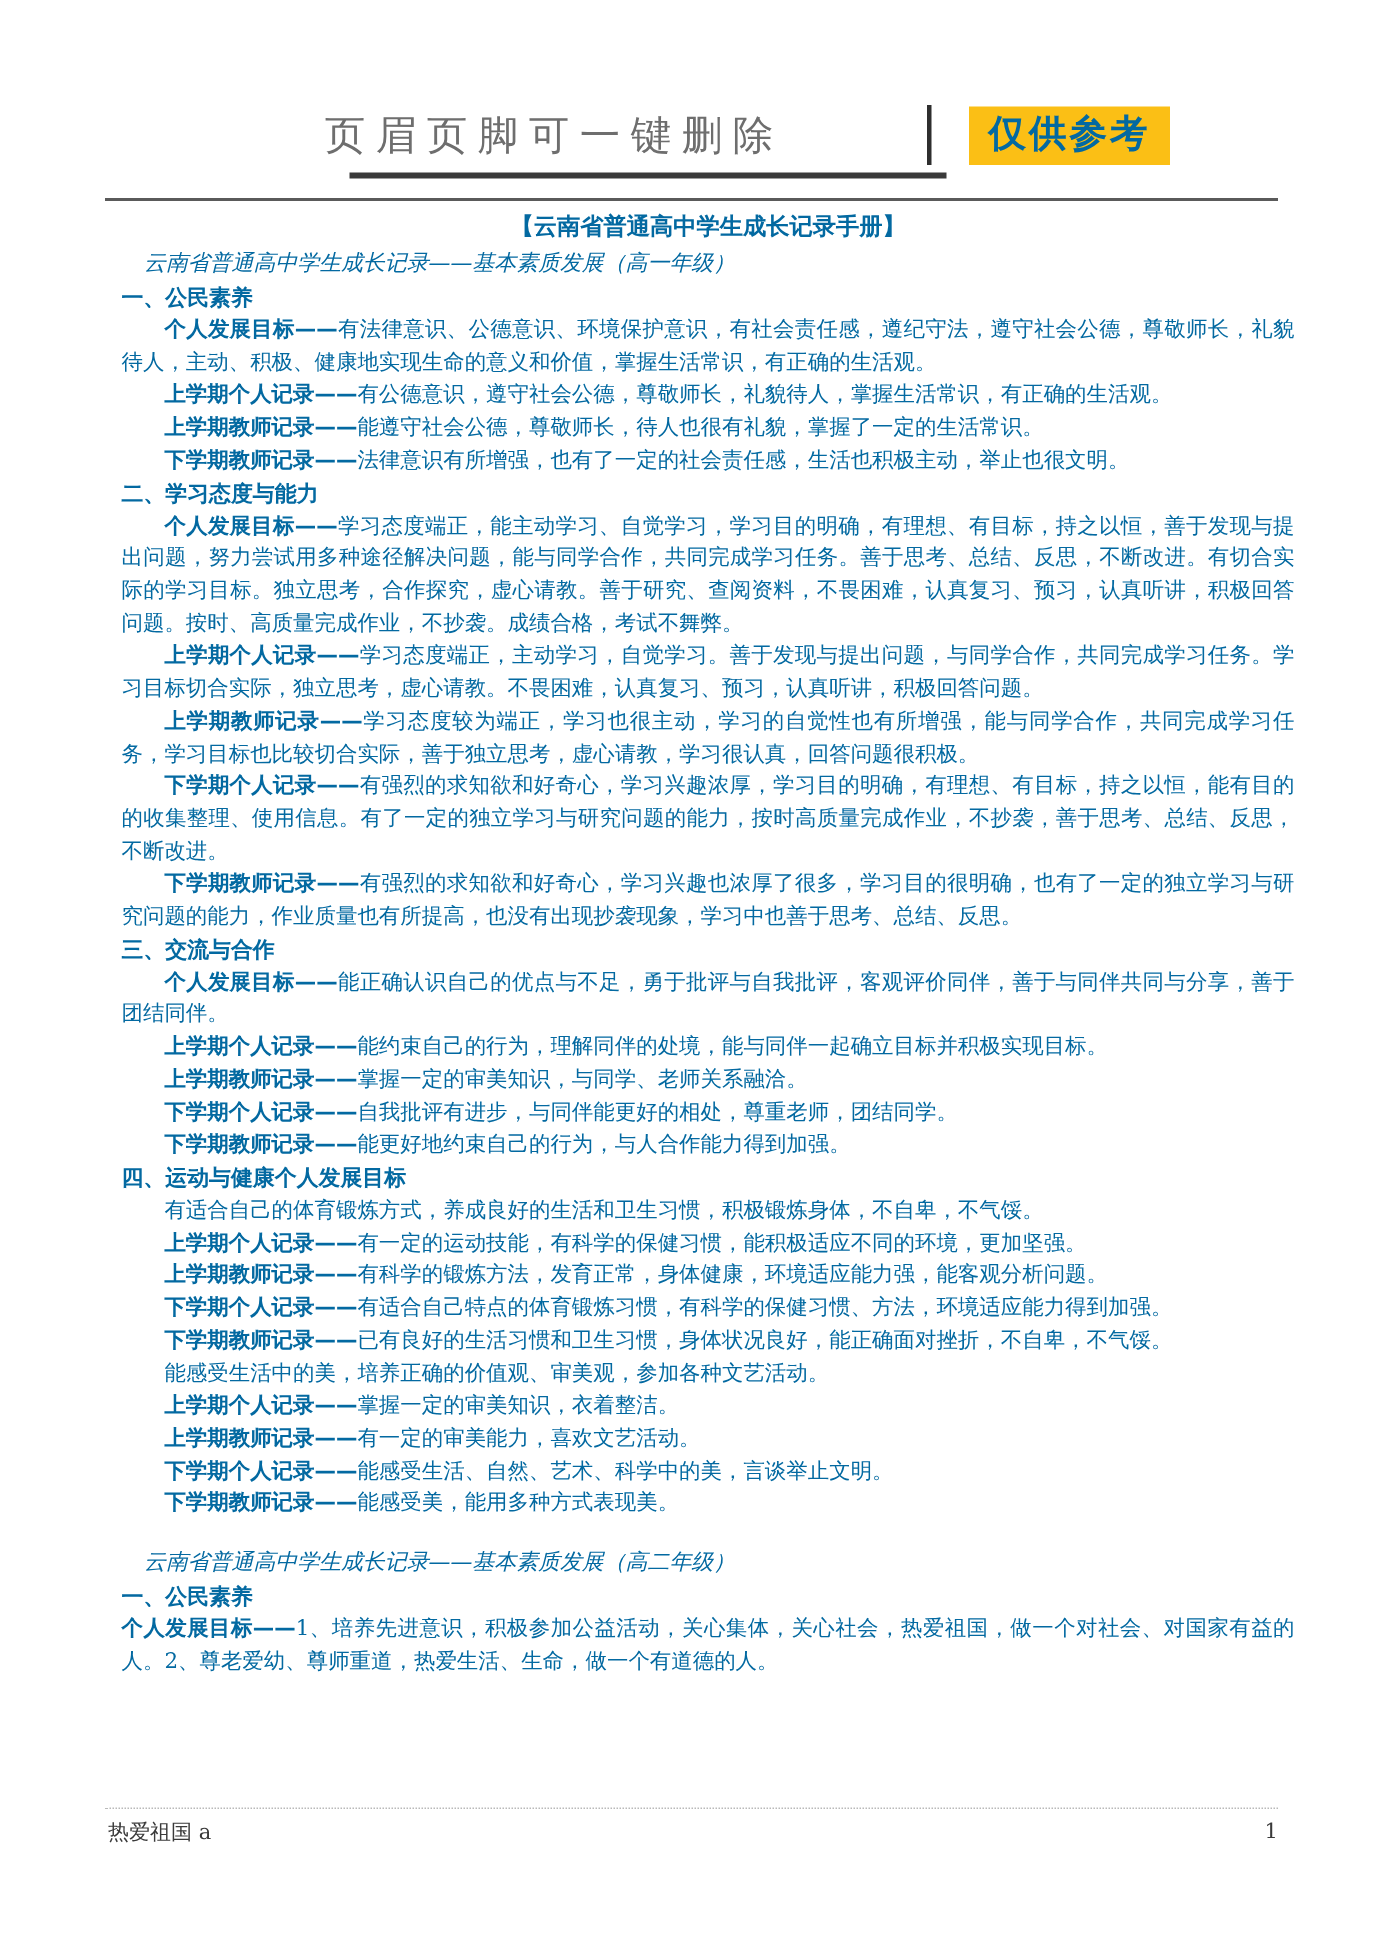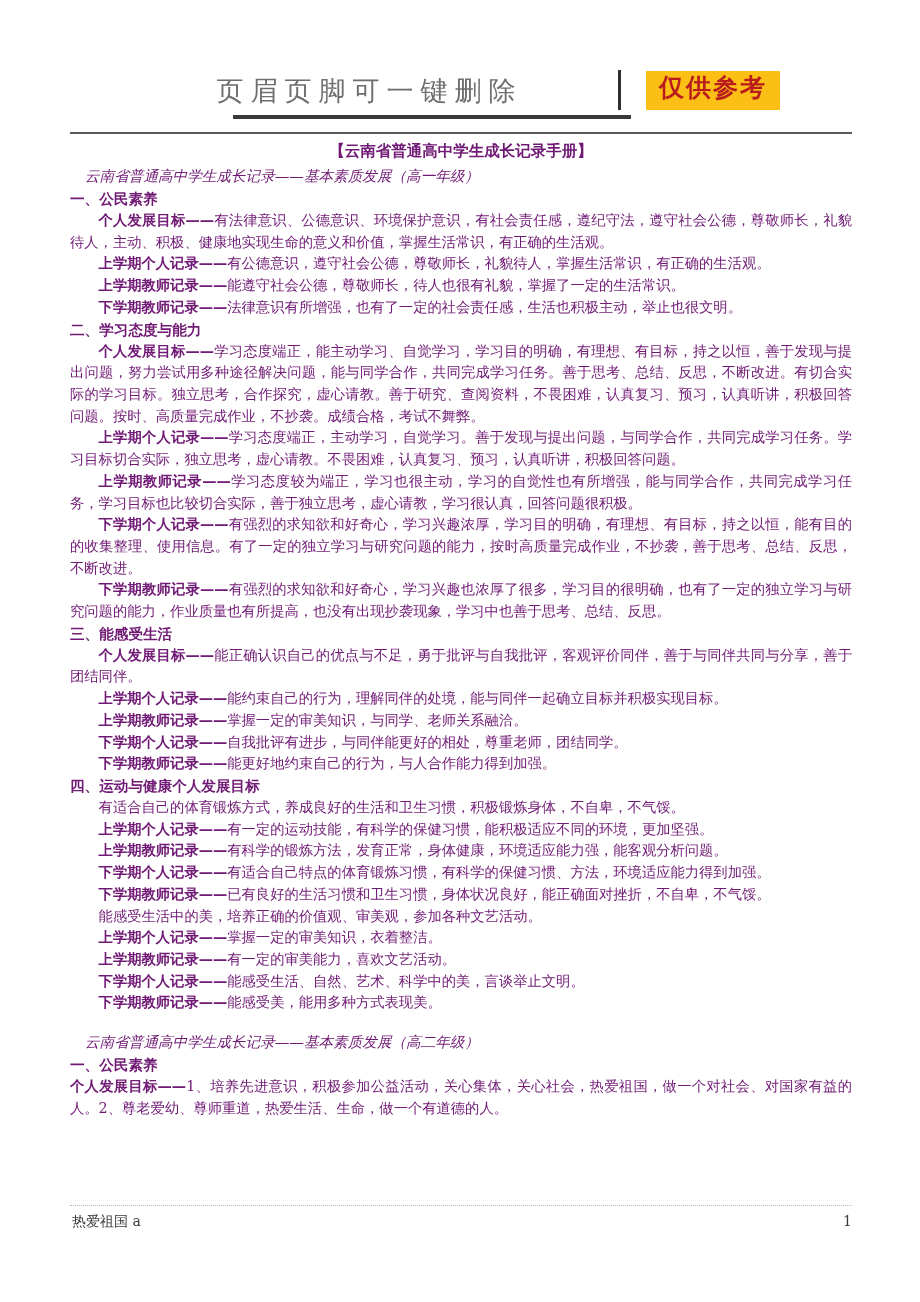--- a/index.html
+++ b/index.html
@@ -57,22 +57,22 @@
   .header-divider {
     width: 3px;
     height: 40px;
     background: #2e2e2e;
     margin: 0 14px 0 0;
     flex: none;
   }
   .header-badge {
     flex: none;
     background: #FBBF15;
-    color: #b91c1c;
-    font-family: Liberation Mono, monospace;
+    color: #0369a1;
+    font-family: Liberation Sans, sans-serif;
     font-size: 25px;
     font-weight: 700;
     letter-spacing: 2px;
     padding: 6px 13px 8px 13px;
     line-height: 1;
     white-space: nowrap;
   }
   
   .header-rule-thick {
     position: absolute;
@@ -88,27 +88,27 @@
     left: 70px;
     top: 132px;
     width: 782px;
     height: 2px;
     background: #5a5a5a;
   }
 
   
   .content {
     position: absolute;
-    left: 70px;
+    left: 81px;
     top: 140px;
     width: 782px;
     font-family: "DejaVu Serif", "Liberation Serif", serif;
     font-size: 14.3px;
     line-height: 1.52;
-    color: #701a75;
+    color: #0369a1;
     text-align: justify;
   }
 
   .doc-title {
     text-align: center;
     font-family: "DejaVu Sans", "Liberation Sans", sans-serif;
     font-size: 15.5px;
     font-weight: 700;
     margin: 0 0 2px 0;
     line-height: 1.5;
@@ -208,21 +208,21 @@
     <p class="para"><span class="lbl">上学期教师记录——</span><span>能遵守社会公德，尊敬师长，待人也很有礼貌，掌握了一定的生活常识。</span></p>
     <p class="para"><span class="lbl">下学期教师记录——</span><span>法律意识有所增强，也有了一定的社会责任感，生活也积极主动，举止也很文明。</span></p>
 
     <div class="section-head">二、学习态度与能力</div>
     <p class="para"><span class="lbl">个人发展目标——</span><span>学习态度端正，能主动学习、自觉学习，学习目的明确，有理想、有目标，持之以恒，善于发现与提出问题，努力尝试用多种途径解决问题，能与同学合作，共同完成学习任务。善于思考、总结、反思，不断改进。有切合实际的学习目标。独立思考，合作探究，虚心请教。善于研究、查阅资料，不畏困难，认真复习、预习，认真听讲，积极回答问题。按时、高质量完成作业，不抄袭。成绩合格，考试不舞弊。</span></p>
     <p class="para"><span class="lbl">上学期个人记录——</span><span>学习态度端正，主动学习，自觉学习。善于发现与提出问题，与同学合作，共同完成学习任务。学习目标切合实际，独立思考，虚心请教。不畏困难，认真复习、预习，认真听讲，积极回答问题。</span></p>
     <p class="para"><span class="lbl">上学期教师记录——</span><span>学习态度较为端正，学习也很主动，学习的自觉性也有所增强，能与同学合作，共同完成学习任务，学习目标也比较切合实际，善于独立思考，虚心请教，学习很认真，回答问题很积极。</span></p>
     <p class="para"><span class="lbl">下学期个人记录——</span><span>有强烈的求知欲和好奇心，学习兴趣浓厚，学习目的明确，有理想、有目标，持之以恒，能有目的的收集整理、使用信息。有了一定的独立学习与研究问题的能力，按时高质量完成作业，不抄袭，善于思考、总结、反思，不断改进。</span></p>
     <p class="para"><span class="lbl">下学期教师记录——</span><span>有强烈的求知欲和好奇心，学习兴趣也浓厚了很多，学习目的很明确，也有了一定的独立学习与研究问题的能力，作业质量也有所提高，也没有出现抄袭现象，学习中也善于思考、总结、反思。</span></p>
 
-    <div class="section-head">三、能感受生活</div>
+    <div class="section-head">三、交流与合作</div>
     <p class="para"><span class="lbl">个人发展目标——</span><span>能正确认识自己的优点与不足，勇于批评与自我批评，客观评价同伴，善于与同伴共同与分享，善于团结同伴。</span></p>
     <p class="para"><span class="lbl">上学期个人记录——</span><span>能约束自己的行为，理解同伴的处境，能与同伴一起确立目标并积极实现目标。</span></p>
     <p class="para"><span class="lbl">上学期教师记录——</span><span>掌握一定的审美知识，与同学、老师关系融洽。</span></p>
     <p class="para"><span class="lbl">下学期个人记录——</span><span>自我批评有进步，与同伴能更好的相处，尊重老师，团结同学。</span></p>
     <p class="para"><span class="lbl">下学期教师记录——</span><span>能更好地约束自己的行为，与人合作能力得到加强。</span></p>
 
     <div class="section-head">四、运动与健康个人发展目标</div>
     <p class="para">有适合自己的体育锻炼方式，养成良好的生活和卫生习惯，积极锻炼身体，不自卑，不气馁。</p>
     <p class="para"><span class="lbl">上学期个人记录——</span><span>有一定的运动技能，有科学的保健习惯，能积极适应不同的环境，更加坚强。</span></p>
     <p class="para"><span class="lbl">上学期教师记录——</span><span>有科学的锻炼方法，发育正常，身体健康，环境适应能力强，能客观分析问题。</span></p>

